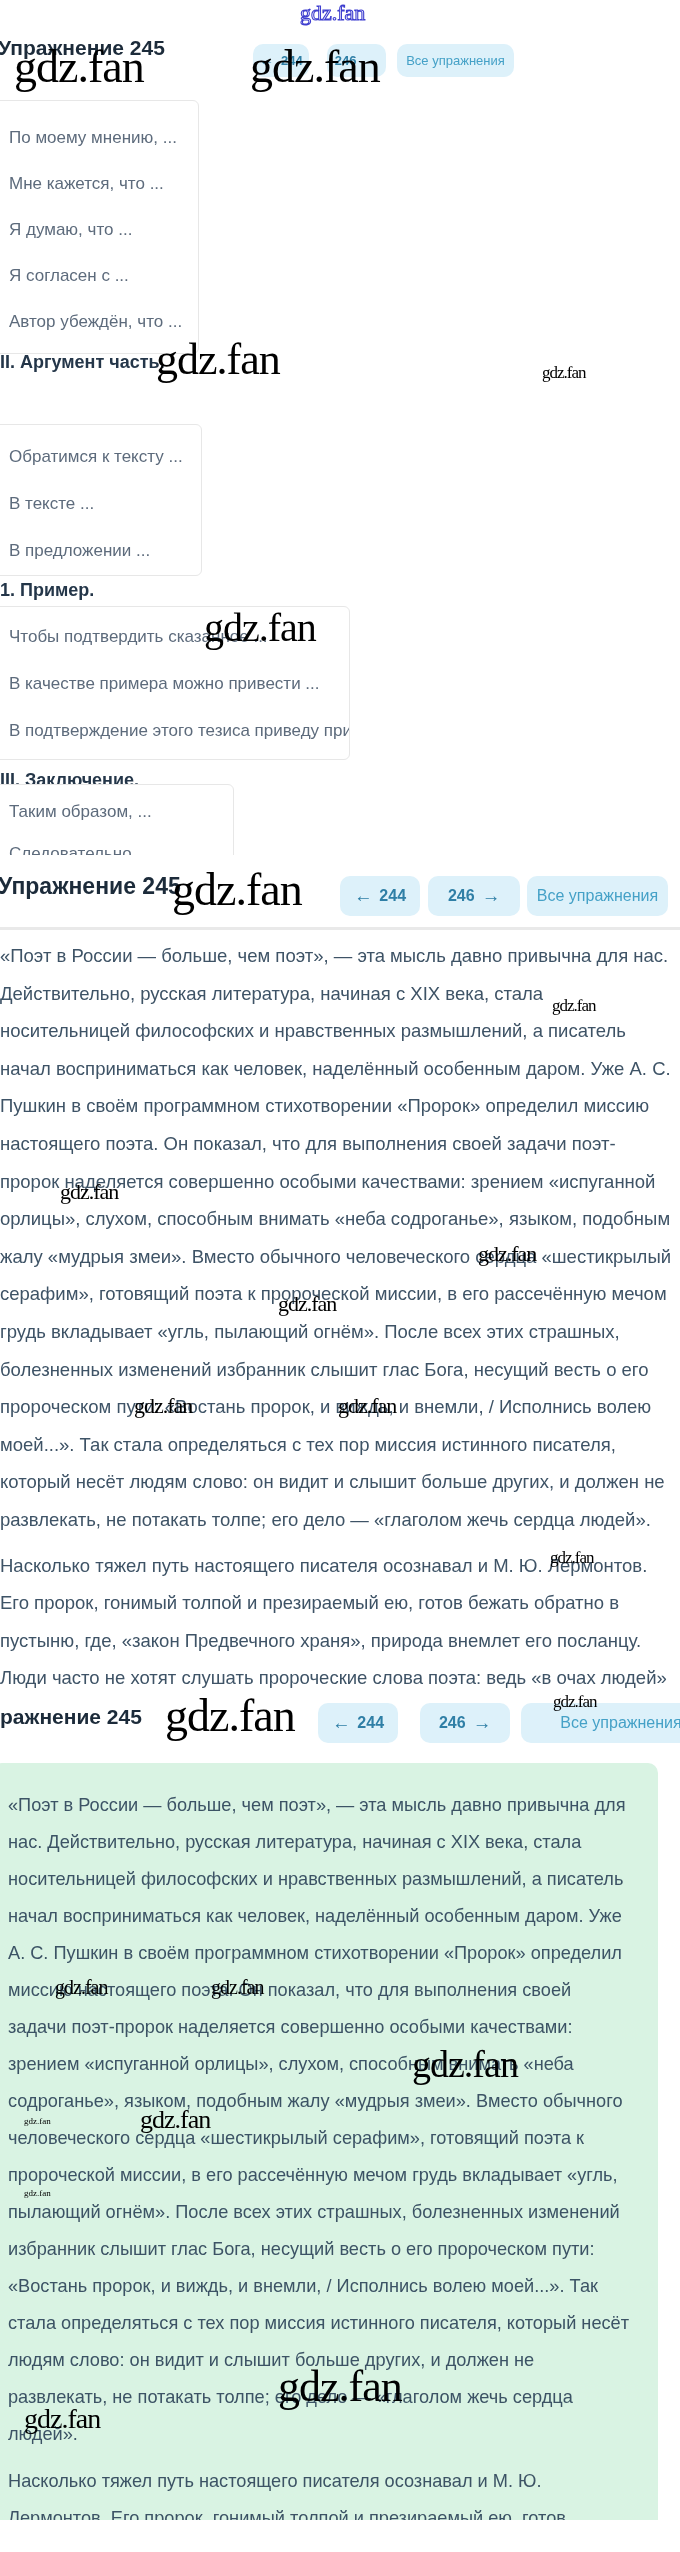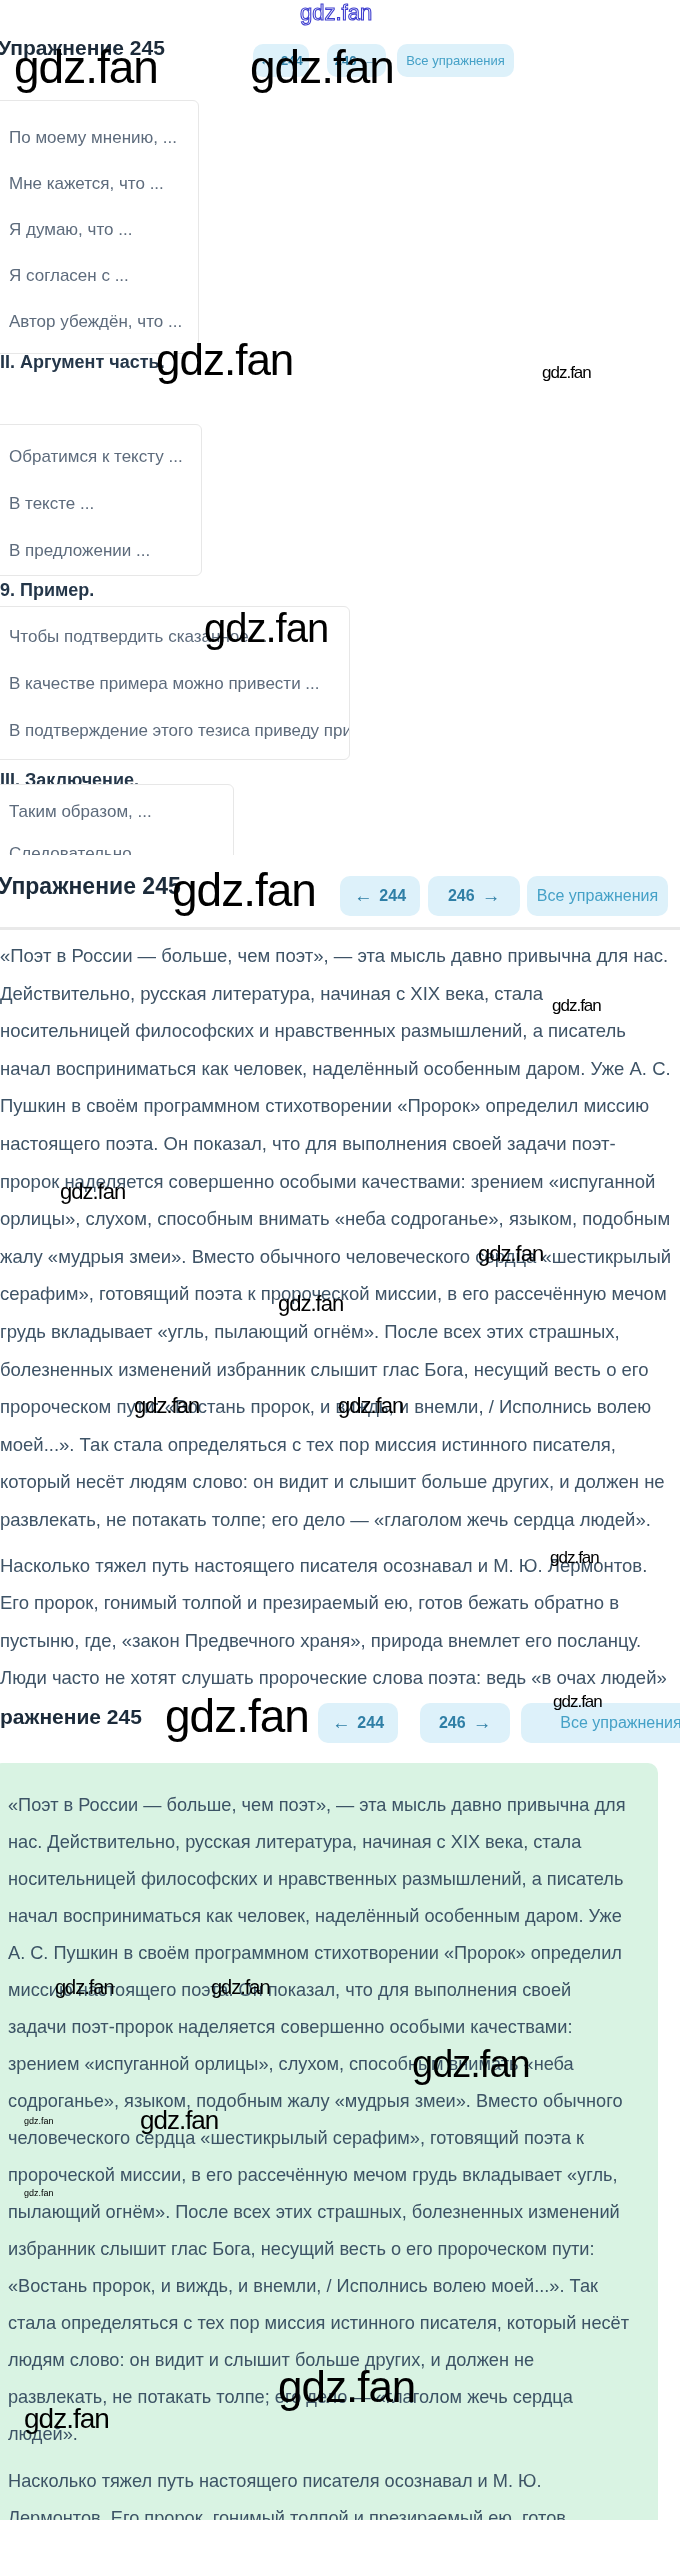--- a/index.html
+++ b/index.html
@@ -6,21 +6,21 @@
   .page{position:relative;width:680px;height:2552px;background:#fff;overflow:hidden;
         font-family:"Liberation Sans",sans-serif;}
   .sec{position:absolute;left:0;width:680px;background:#fff;overflow:hidden;}
   .title{position:absolute;margin:0;color:#1c2b3a;font-weight:bold;white-space:nowrap;
          font-family:"Liberation Sans",sans-serif;}
   .btn{position:absolute;display:flex;align-items:center;justify-content:center;gap:7px;
        background:#ddf1fa;border-radius:10px;color:#2f7fa6;font-weight:bold;cursor:pointer;
        white-space:nowrap;overflow:hidden;}
   .btn .arrow{font-weight:normal;font-size:1.15em;line-height:1;color:#2f7fa6;}
   .btn.all{color:#45a1c7;font-weight:normal;align-items:center;}
-  .wm{position:absolute;color:#000;font-family:Liberation Sans, sans-serif;line-height:1;
+  .wm{position:absolute;color:#000;font-family:Liberation Serif, serif;line-height:1;
       white-space:nowrap;z-index:5;letter-spacing:-1px;}
   .wm-blue{color:#fff;-webkit-text-stroke:1.1px #3e3ecf;letter-spacing:0;}
   .obox{position:absolute;border:1px solid #e7e7e7;border-radius:6px;background:#fff;
         overflow:hidden;color:#5d6b7c;}
   .oitem{padding-left:14px;white-space:nowrap;}
   .ohead{position:absolute;margin:0;color:#243649;font-weight:bold;white-space:nowrap;}
   .divider{position:absolute;left:0;width:680px;background:#e9e9e9;}
   .essay{position:absolute;color:#3e5366;}
   .essay p{margin:0;}
   .greenbox{position:absolute;background:#d9f3e3;border-radius:10px;color:#3c5365;}
@@ -64,21 +64,21 @@
     <div class="wm" style="left:156px;top:338px;font-size:44px;">gdz.fan</div>
     <div class="wm" style="left:542px;top:364px;font-size:17px;">gdz.fan</div>
 
     <h3 class="ohead" style="left:0;top:386px;font-size:18px;margin-top:46px;">1. Аргумент.</h3>
     <div class="obox" style="left:-6px;top:424px;width:206px;height:142px;padding-top:8px;font-size:17px;">
       <div class="oitem" style="line-height:47px;">Обратимся к тексту ...</div>
       <div class="oitem" style="line-height:47px;">В тексте ...</div>
       <div class="oitem" style="line-height:47px;">В предложении ...</div>
     </div>
 
-    <h3 class="ohead" style="left:0;top:580px;font-size:18px;">9. Пример.</h3>
+    <h3 class="ohead" style="left:0;top:580px;font-size:18px;">1. Пример.</h3>
     <div class="obox" style="left:-6px;top:606px;width:354px;height:146px;padding-top:6px;font-size:17px;">
       <div class="oitem" style="line-height:47px;">Чтобы подтвердить сказанное ...</div>
       <div class="oitem" style="line-height:47px;">В качестве примера можно привести ...</div>
       <div class="oitem" style="line-height:47px;">В подтверждение этого тезиса приведу пример ...</div>
     </div>
     <div class="wm" style="left:204px;top:608px;font-size:40px;">gdz.fan</div>
 
     <h3 class="ohead" style="left:0;top:762px;font-size:18px;margin-top:8px;">III. Заключение.</h3>
     <div class="obox" style="left:-6px;top:784px;width:238px;height:73px;padding-top:6px;font-size:17px;">
       <div class="oitem" style="line-height:42px;">Таким образом, ...</div>

